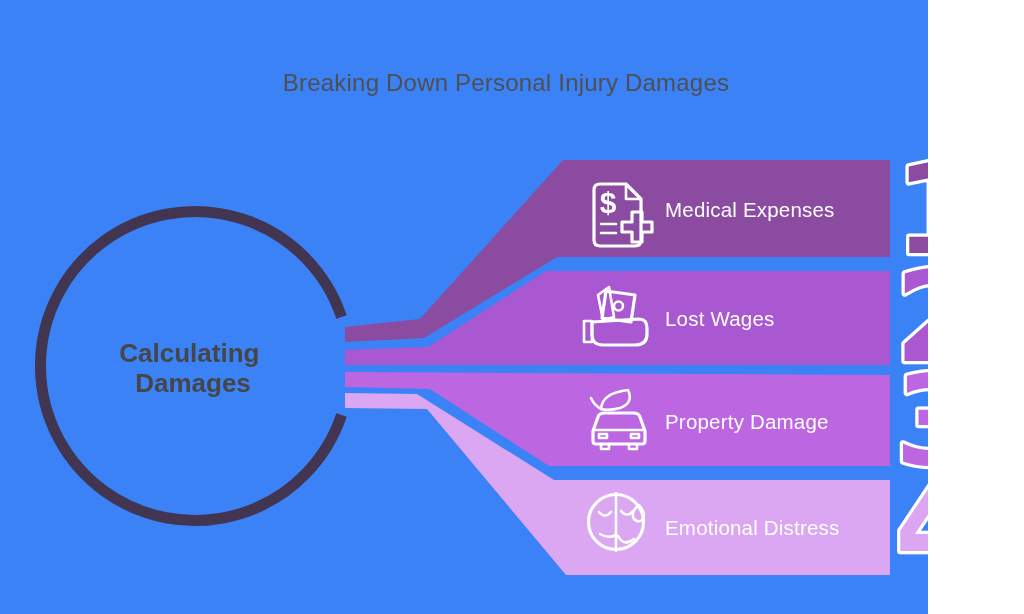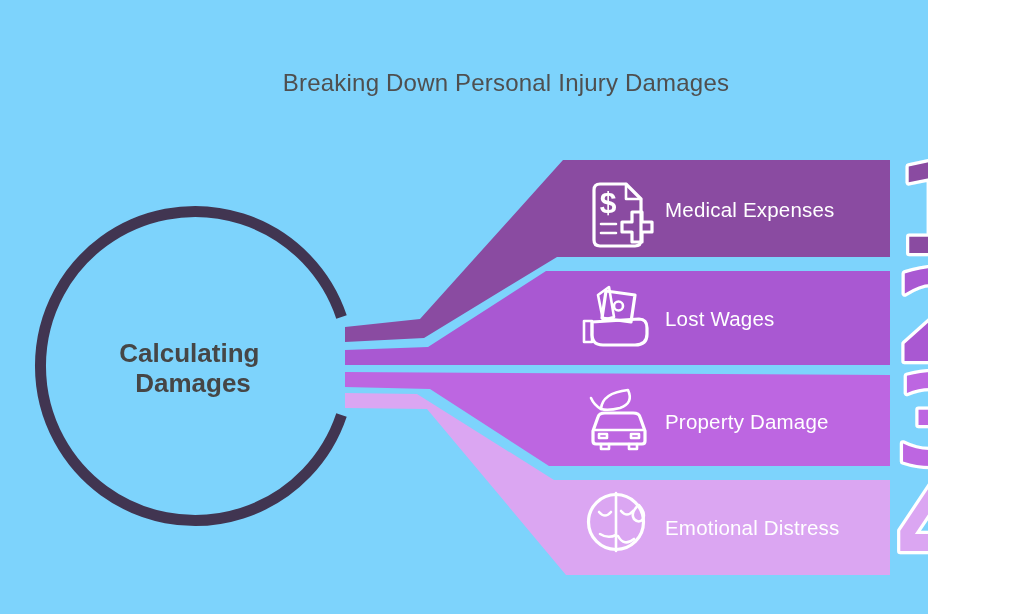--- a/index.html
+++ b/index.html
@@ -1,17 +1,17 @@
 <!DOCTYPE html>
 <html><head>
 <meta charset="utf-8">
 <style>
   html,body { margin:0; padding:0; background:#ffffff; }
   .canvas {
-    position:relative; width:928px; height:614px; background:#7dd3fc;
+    position:relative; width:928px; height:614px; background:#3b82f6;
     overflow:hidden; font-family:"Liberation Sans", sans-serif;
   }
   svg { display:block; }
   .title-text { font-size:24px; letter-spacing:0.2px; }
   .center-text { font-size:26px; font-weight:bold; }
   .item-label { font-size:20.5px; fill:#ffffff; letter-spacing:0.2px; }
   .item-number {
     font-family:"DejaVu Sans", sans-serif;
     font-size:124px; font-weight:bold;
     stroke:#ffffff; stroke-width:6.5px;

